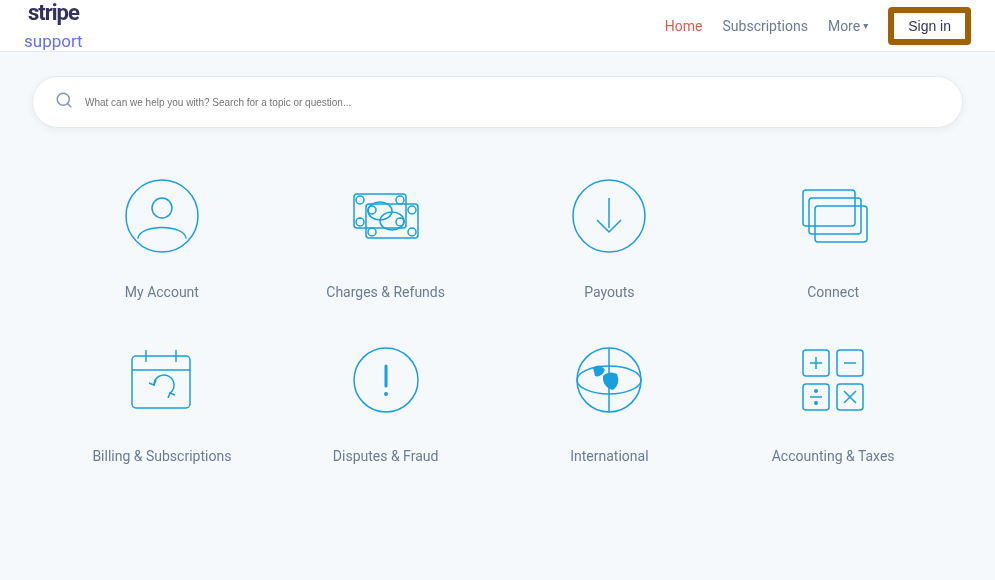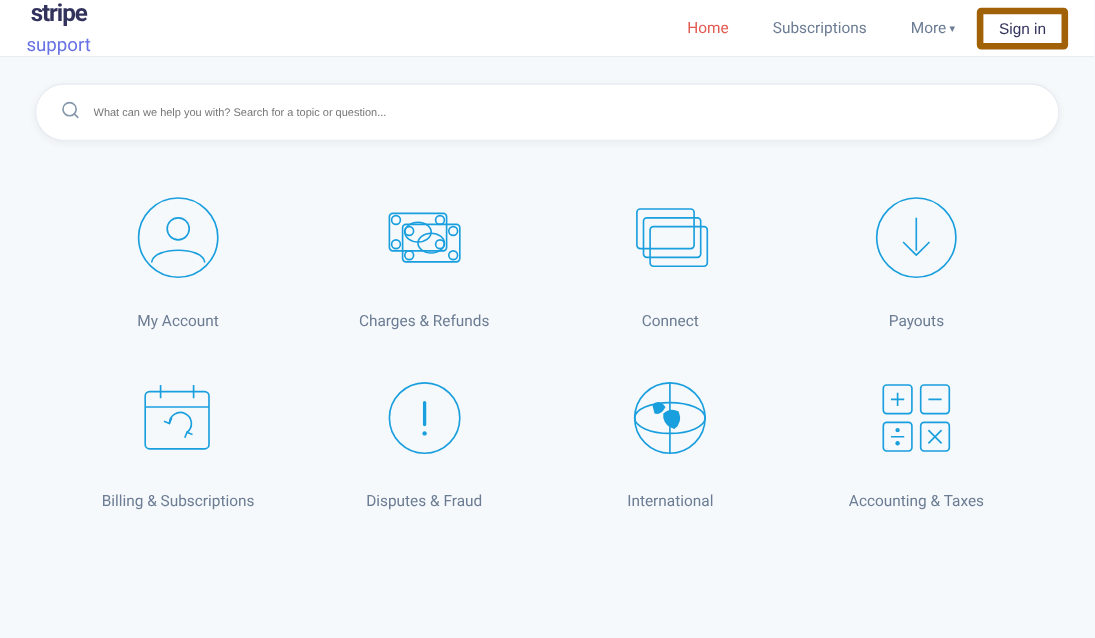--- a/index.html
+++ b/index.html
@@ -42,21 +42,20 @@
     .header-right {
       display: flex;
       align-items: center;
       gap: 20px;
     }
     .nav-link {
       font-size: 14px;
       color: #e25950;
       text-decoration: none;
       cursor: pointer;
-      margin-left: 20px;
     }
     .nav-link.docs {
       color: #6b7c93;
     }
     .nav-link.more {
       color: #6b7c93;
       display: flex;
       align-items: center;
       gap: 3px;
     }
@@ -203,38 +202,38 @@
           <circle cx="26" cy="56" r="4"></circle>
           <circle cx="66" cy="56" r="4"></circle>
         </svg>
       </div>
       <span class="card-label">Charges &amp; Refunds</span>
     </div>
 
     <div class="card">
       <div class="card-icon">
         <svg viewBox="0 0 80 80">
+          <circle cx="40" cy="40" r="36"></circle>
+          <line x1="40" y1="22" x2="40" y2="52"></line>
+          <polyline points="28,44 40,56 52,44"></polyline>
+        </svg>
+      </div>
+      <span class="card-label">Payouts</span>
+    </div>
+
+    <div class="card">
+      <div class="card-icon">
+        <svg viewBox="0 0 80 80">
 
           <rect x="10" y="14" width="52" height="36" rx="3"></rect>
           <rect x="16" y="22" width="52" height="36" rx="3"></rect>
           <rect x="22" y="30" width="52" height="36" rx="3"></rect>
         </svg>
       </div>
       <span class="card-label">Connect</span>
-    </div>
-
-    <div class="card">
-      <div class="card-icon">
-        <svg viewBox="0 0 80 80">
-          <circle cx="40" cy="40" r="36"></circle>
-          <line x1="40" y1="22" x2="40" y2="52"></line>
-          <polyline points="28,44 40,56 52,44"></polyline>
-        </svg>
-      </div>
-      <span class="card-label">Payouts</span>
     </div>
 
     <div class="card">
       <div class="card-icon">
         <svg viewBox="0 0 80 80">
 
           <rect x="10" y="16" width="58" height="52" rx="4"></rect>
           <line x1="10" y1="30" x2="68" y2="30"></line>
           <line x1="24" y1="10" x2="24" y2="22"></line>
           <line x1="54" y1="10" x2="54" y2="22"></line>

